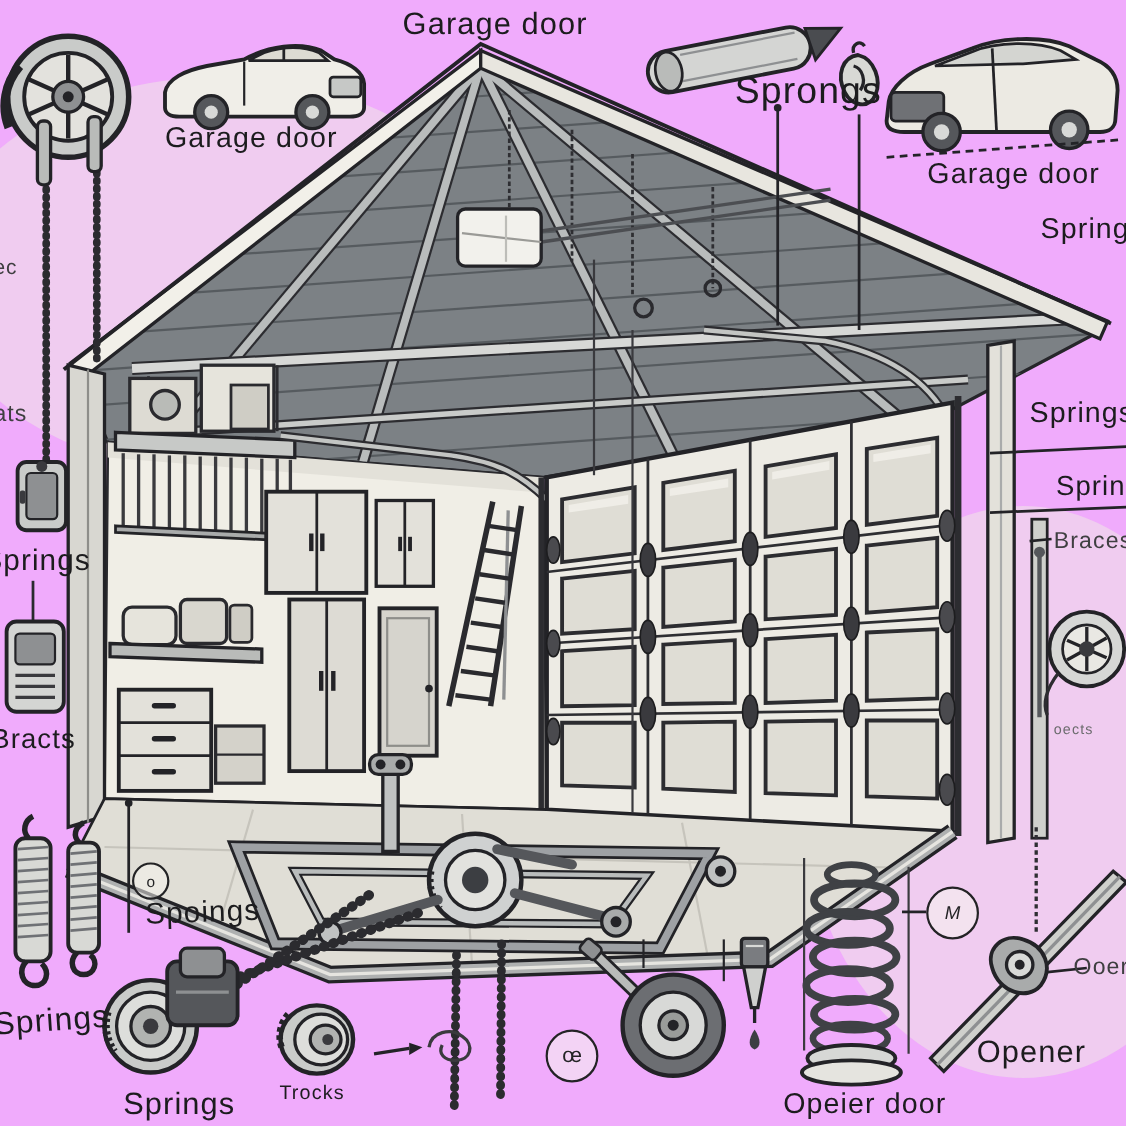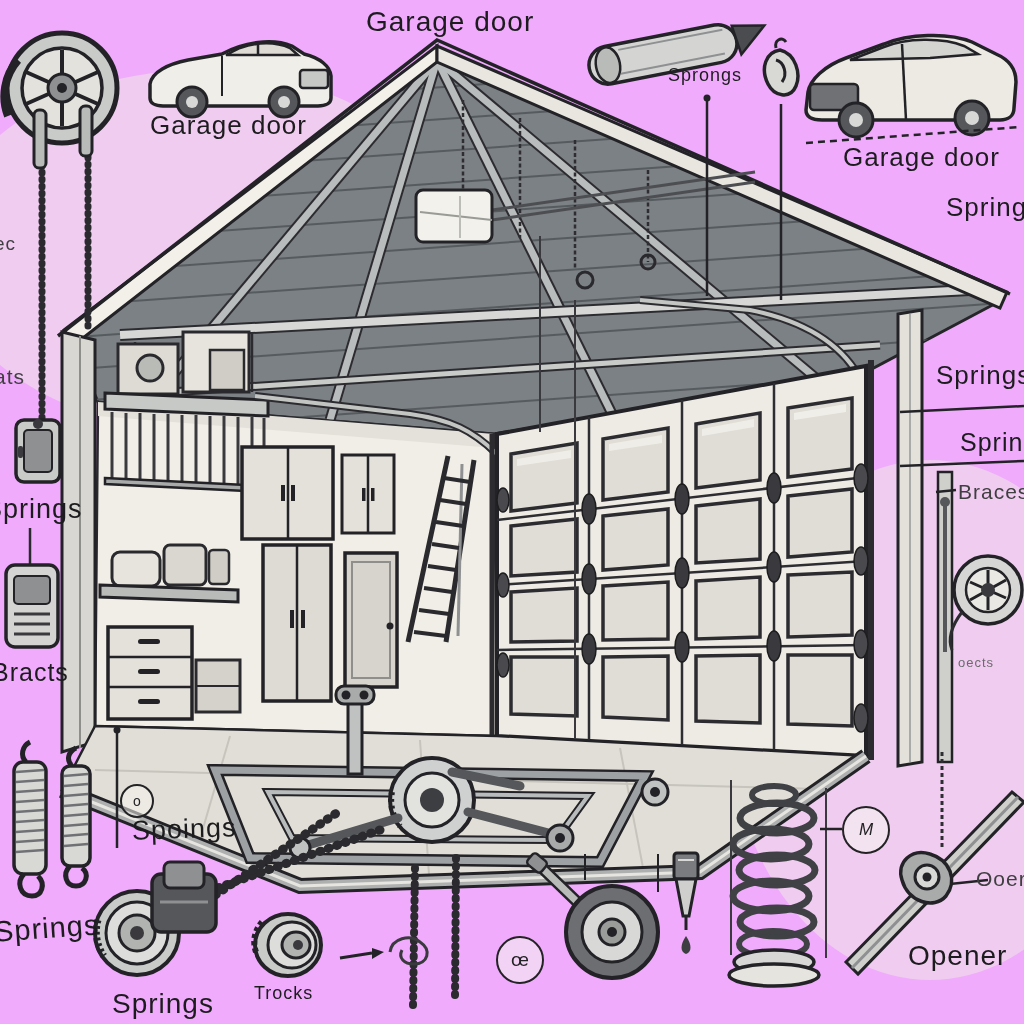--- a/index.html
+++ b/index.html
@@ -513,21 +513,21 @@
     <line x1="820" y1="829" x2="842" y2="829" stroke-width="2.5"></line>
     <line x1="658" y1="854" x2="658" y2="892" stroke-width="2"></line>
     <line x1="585" y1="854" x2="585" y2="880" stroke-width="2"></line>
   </g>
 </svg>
 
   <div class="lbl" style="left:366px;top:8px;font-size:28px;">Garage door</div>
 
   <div class="lbl" style="left:150px;top:112px;font-size:26px;">Garage door</div>
 
-  <div class="lbl" style="left:668px;top:66px;font-size:18px;">Sprongs</div>
+  <div class="lbl" style="left:668px;top:66px;font-size:34px;">Sprongs</div>
 
   <div class="lbl" style="left:843px;top:144px;font-size:26px;">Garage door</div>
 
   <div class="lbl" style="left:946px;top:194px;font-size:26px;">Springs</div>
 
   <div class="lbl" style="left:936px;top:362px;font-size:26px;">Springs</div>
 
   <div class="lbl" style="left:960px;top:430px;font-size:25px;">Springs</div>
 
   <div class="lbl frag" style="left:958px;top:481px;font-size:21px;">Braces</div>
@@ -543,22 +543,23 @@
   <div class="lbl" style="left:132px;top:816px;font-size:27px;transform:rotate(-2deg);">Spoings</div>
 
   <div class="lbl" style="left:-6px;top:914px;font-size:29px;transform:rotate(-4deg);">Springs</div>
 
   <div class="lbl" style="left:112px;top:990px;font-size:28px;">Springs</div>
 
   <div class="lbl" style="left:254px;top:984px;font-size:18px;">Trocks</div>
 
   <div class="lbl" style="left:554px;top:1024px;font-size:29px;letter-spacing:2px;">Belt Taive</div>
 
-
-  <div class="lbl" style="left:888px;top:942px;font-size:28px;margin-left:20px;">Opener</div>
+  <div class="lbl" style="left:712px;top:990px;font-size:26px;">Opeier door</div>
+
+  <div class="lbl" style="left:888px;top:942px;font-size:28px;">Opener</div>
 
   <div class="lbl frag" style="left:976px;top:868px;font-size:21px;">Ooers</div>
 
   <div class="lbl frag" style="left:958px;top:656px;font-size:13px;color:#6b6b6d;">oects</div>
 
   <div class="marker" style="left:120px;top:784px;width:30px;height:30px;font-size:14px;border-width:2px;">o</div>
 
   <div class="marker" style="left:496px;top:936px;width:44px;height:44px;font-size:19px;">œ</div>
 
   <div class="marker" style="left:842px;top:806px;width:44px;height:44px;font-size:17px;font-style:italic;">M</div>

